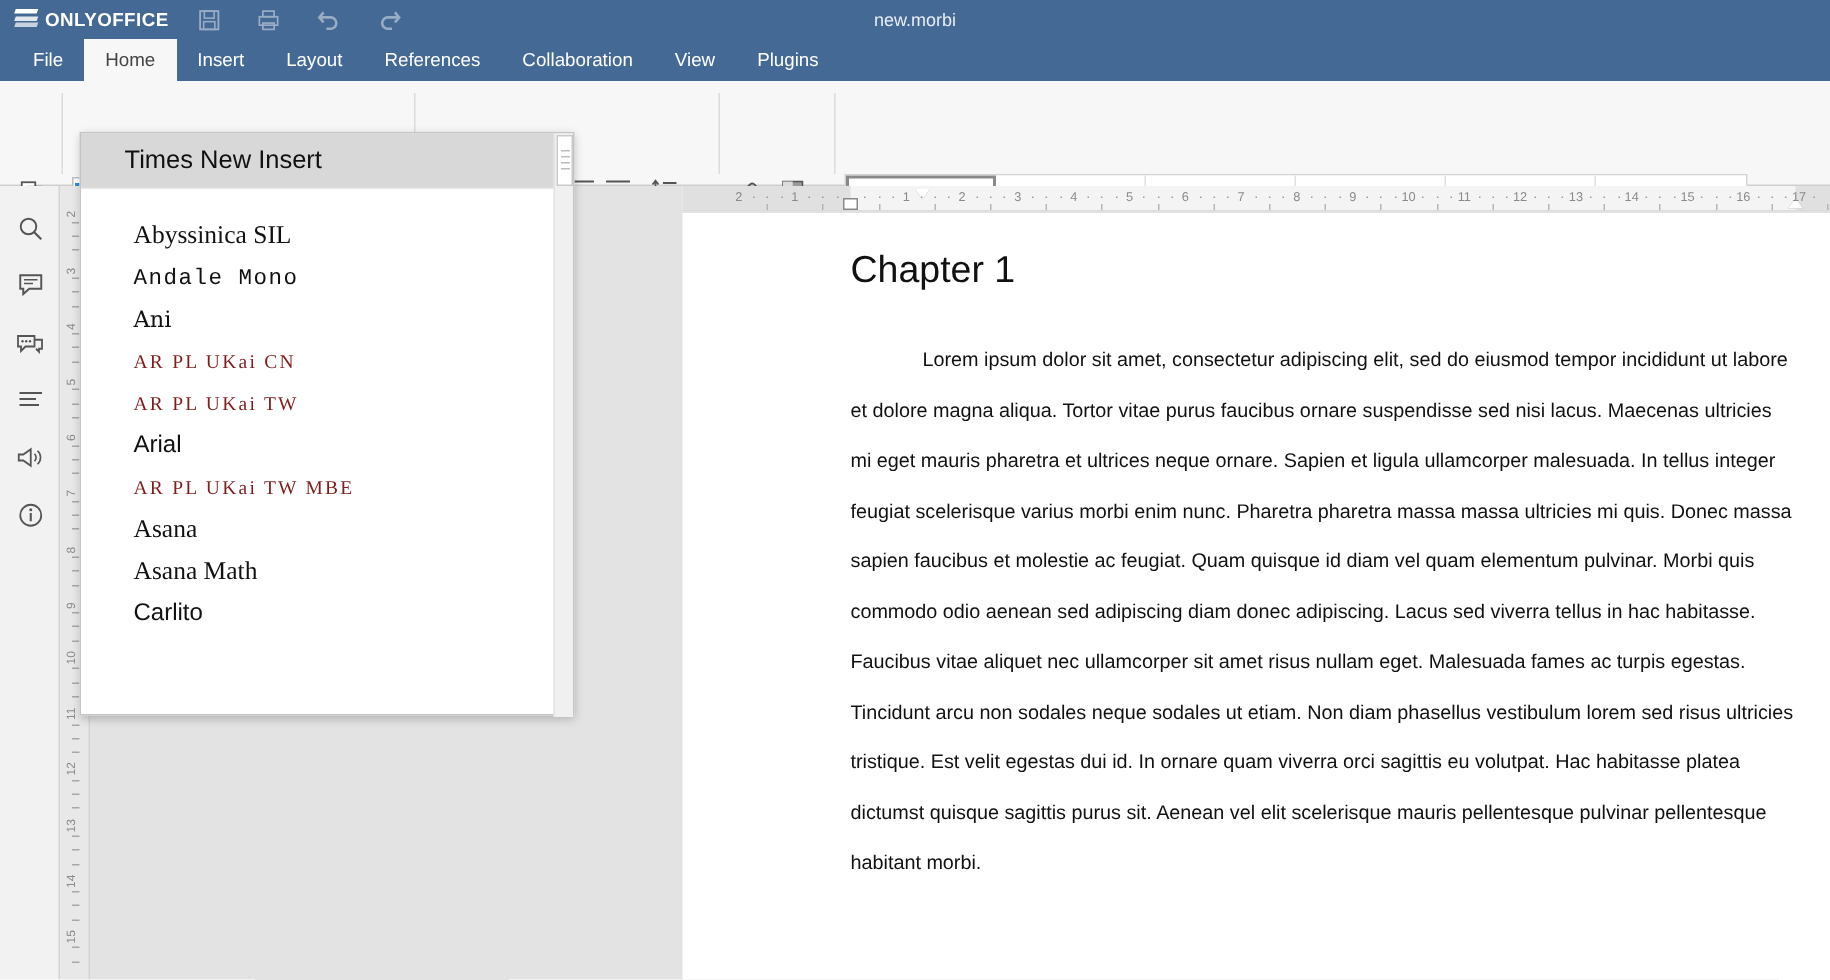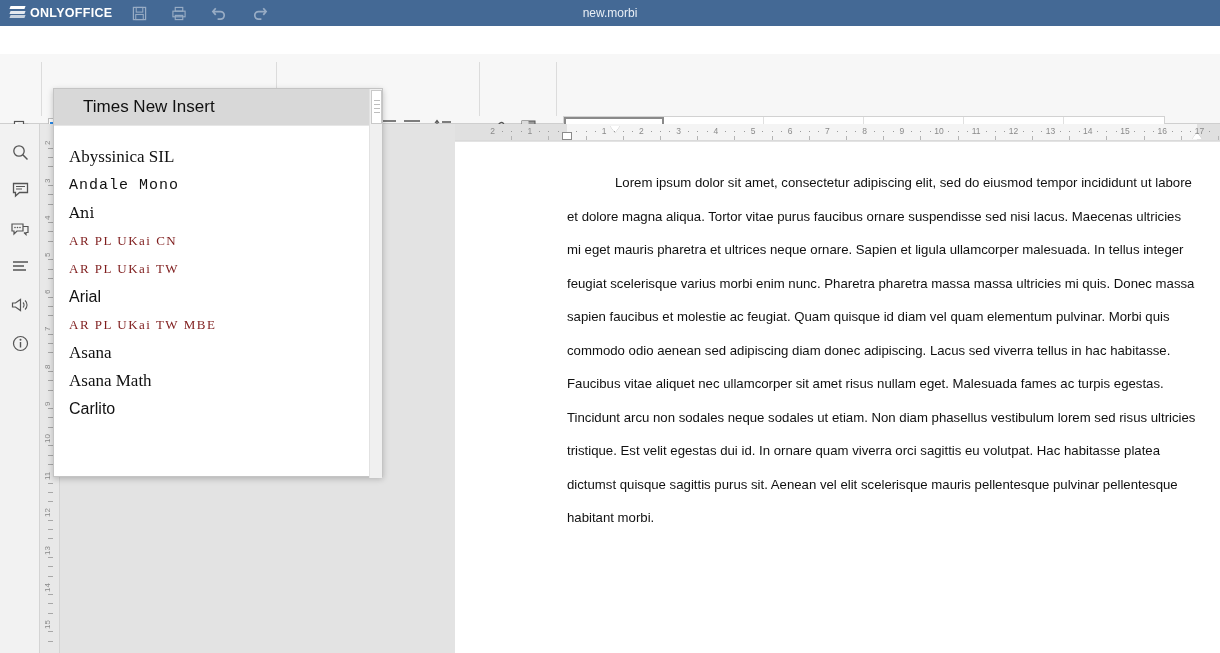--- a/index.html
+++ b/index.html
@@ -214,21 +214,21 @@
     background: #ffffff; border: 1px solid #c9c9c9;
   }
   .dd-thumb i {
     position: absolute; left: 2px; top: 9px; width: 6px; height: 1px;
     background: #bdbdbd; box-shadow: 0 4px 0 #bdbdbd, 0 8px 0 #bdbdbd, 0 12px 0 #bdbdbd;
   }
   .dd-gap { position: absolute; left: 0; top: 37px; width: 317px; height: 17px; background:#fff; }
   .dd-list { position: absolute; left: 0; top: 54px; width: 317px; }
   .dd-item {
     height: 28px; display: flex; align-items: center;
-    padding-left: 15px; color: #111; white-space: nowrap;
+    padding-left: 35px; color: #111; white-space: nowrap;
   }
   .f-serif  { font-family: "Liberation Serif", serif; font-size: 17px; }
   .f-mono   { font-family: "Liberation Mono", monospace; font-size: 15px; letter-spacing: 1px; }
   .f-sans   { font-family: "Liberation Sans", sans-serif; font-size: 16px; }
   .f-sansbd { font-family: "Liberation Sans", sans-serif; font-size: 16px; font-weight: bold; }
   .f-small  { font-family: "Liberation Serif", serif; font-size: 13px; letter-spacing: 1.5px; color:#7f1d1d; }
   .f-ani    { font-family: "DejaVu Serif", serif; font-size: 15px; }
 </style>
 </head>
 <body>
@@ -268,20 +268,32 @@
       </div>
       <div class="ticon">
         <svg width="17" height="14" viewBox="0 0 18 14">
             <path d="M13 9 L16 5.5 L13 2" fill="none" stroke="#fff" stroke-width="1.8"></path>
             <path d="M15.5 5.5 H8 a4 4 0 0 0 0 8 H11" fill="none" stroke="#fff" stroke-width="1.8"></path>
           </svg>
       </div>
     </div>
   </div>
 
+  <div class="tabbar">
+    <div class="tabs" id="tabs-container">
+        <div class="tab">File</div>
+        <div class="tab active">Home</div>
+        <div class="tab">Insert</div>
+        <div class="tab">Layout</div>
+        <div class="tab">References</div>
+        <div class="tab">Collaboration</div>
+        <div class="tab">View</div>
+        <div class="tab">Plugins</div>
+      </div>
+  </div>
 
   <div class="toolbar">
     <div class="clip-col">
       <div class="clip-btn">
         <svg width="18" height="18" viewBox="0 0 18 18">
             <rect x="1.5" y="1.5" width="9" height="11" fill="#fff" stroke="#555" stroke-width="1.2"></rect>
             <rect x="5.5" y="4.5" width="9" height="11" fill="#fff" stroke="#555" stroke-width="1.2"></rect>
             <path d="M8 7.5h4M8 9.5h4M8 11.5h4" stroke="#777" stroke-width="1"></path>
           </svg>
       </div>
@@ -634,20 +646,21 @@
         <div class="hr-dot" style="left: 725.8px;"></div>
         <div class="hr-dot" style="left: 735.1px;"></div>
         <div class="hr-tick" style="left: 725.8px;"></div>
         <div class="hr-num" style="left: 744.4px;">17</div>
         <div class="hr-dot" style="left: 753.7px;"></div>
         <div class="hr-tick" style="left: 763px;"></div>
       </div>
 
     <div class="page">
       <div class="page-body">
+        <h1 class="chapter-title">Chapter 1</h1>
         <p class="para">Lorem ipsum dolor sit amet, consectetur adipiscing elit, sed do eiusmod tempor incididunt ut labore et dolore magna aliqua. Tortor vitae purus faucibus ornare suspendisse sed nisi lacus. Maecenas ultricies mi eget mauris pharetra et ultrices neque ornare. Sapien et ligula ullamcorper malesuada. In tellus integer feugiat scelerisque varius morbi enim nunc. Pharetra pharetra massa massa ultricies mi quis. Donec massa sapien faucibus et molestie ac feugiat. Quam quisque id diam vel quam elementum pulvinar. Morbi quis commodo odio aenean sed adipiscing diam donec adipiscing. Lacus sed viverra tellus in hac habitasse. Faucibus vitae aliquet nec ullamcorper sit amet risus nullam eget. Malesuada fames ac turpis egestas. Tincidunt arcu non sodales neque sodales ut etiam. Non diam phasellus vestibulum lorem sed risus ultricies tristique. Est velit egestas dui id. In ornare quam viverra orci sagittis eu volutpat. Hac habitasse platea dictumst quisque sagittis purus sit. Aenean vel elit scelerisque mauris pellentesque pulvinar pellentesque habitant morbi.</p>
       </div>
     </div>
   </div>
 
   <div class="fontdd">
     <div class="dd-current">
       <span>Times New Insert</span>
     </div>
     <div class="dd-gap"></div>

